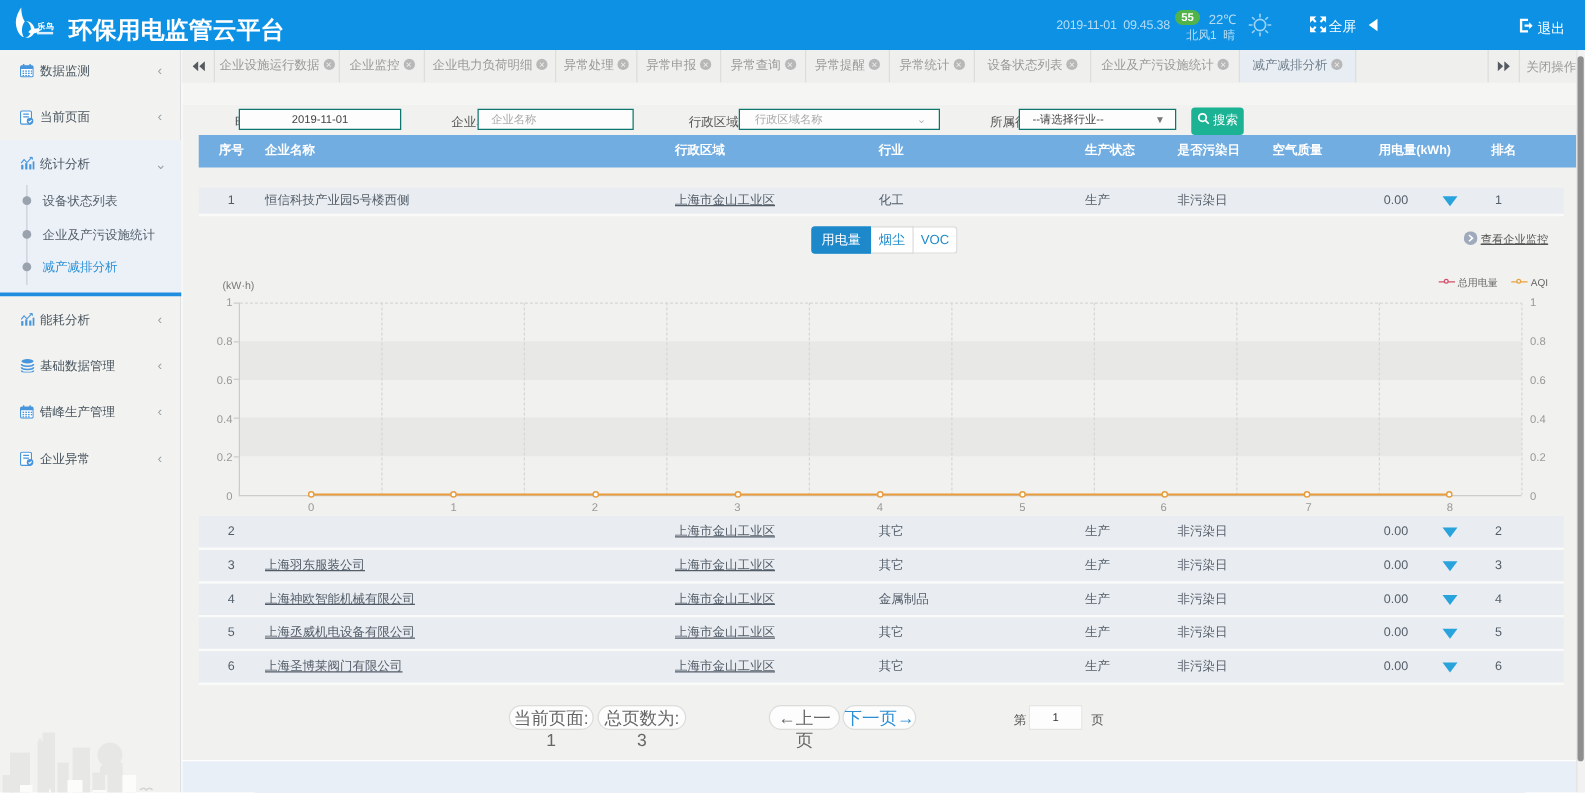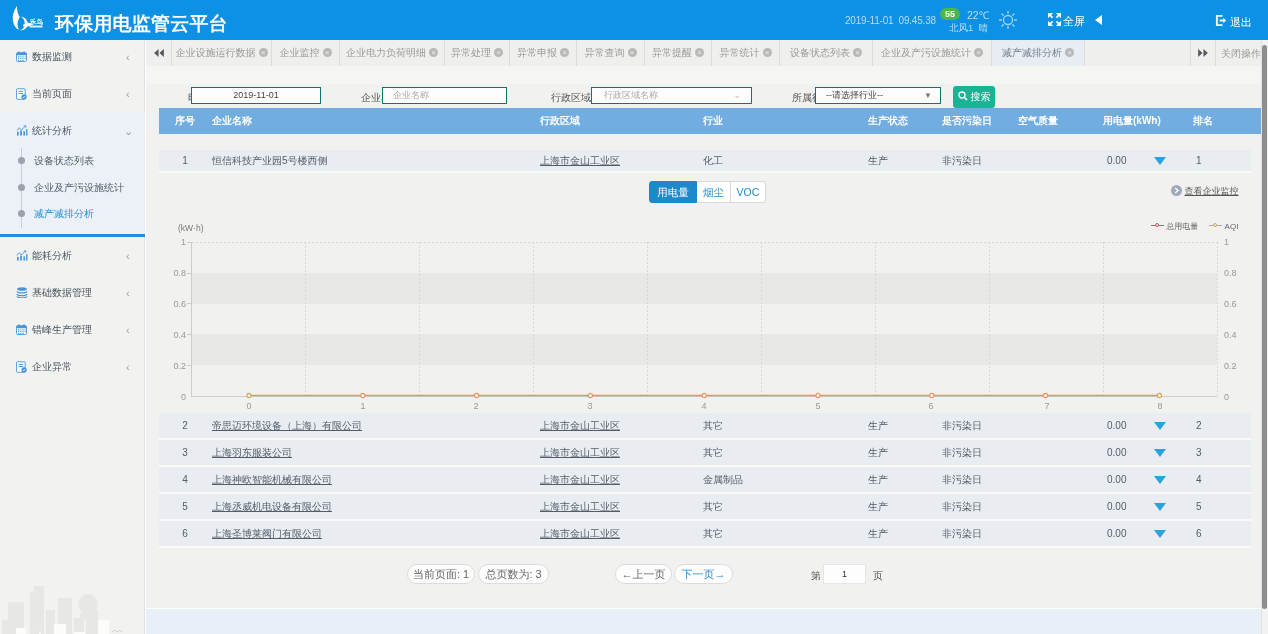--- a/index.html
+++ b/index.html
@@ -58,21 +58,21 @@
 
 
 .ylab { position:absolute; font-size:9px; color:#999; width:20px; text-align:right; }
 .ylabr { position:absolute; font-size:9px; color:#999; width:20px; text-align:left; }
 .xlab { position:absolute; font-size:9px; color:#999; text-align:center; width:20px; }
 .band { position:absolute; left:192px; width:1025px; height:31px; background:#e8e8e6; }
 .vdash { position:absolute; top:242px; height:154px; width:1px; background-image:linear-gradient(#d7d7d5 60%, transparent 40%); background-size:1px 4px; }
 .hdash { position:absolute; left:192px; width:1025px; height:1px; background-image:linear-gradient(90deg,#d7d7d5 60%, transparent 40%); background-size:4px 1px; }
 
 
-.pill { position:absolute; top:564px; height:20px; line-height:18px; border:1px solid #dcdcda; background:#fdfdfd; border-radius:10px; font-size:11px; color:#666; text-align:center; }
+.pill { position:absolute; top:564px; height:20px; line-height:18px; border:1px solid #dcdcda; background:#fdfdfd; border-radius:10px; font-size:14px; color:#666; text-align:center; }
 
 
 #sbar { position:absolute; left:1261px; top:40px; width:7px; height:594px; background:#f2f2f2; border-left:1px solid #e2e2e2; }
 #sthumb { position:absolute; left:1262px; top:45px; width:5px; height:564px; background:#8e8e8e; border-radius:3px; }
 </style>
 </head>
 <body>
 <div id="app">
 
 <div id="hdr">
@@ -417,21 +417,20 @@
   <div class="xlab" style="left:580px;top:401px">3</div>
   <div class="xlab" style="left:694px;top:401px">4</div>
   <div class="xlab" style="left:808px;top:401px">5</div>
   <div class="xlab" style="left:921px;top:401px">6</div>
   <div class="xlab" style="left:1037px;top:401px">7</div>
   <div class="xlab" style="left:1150px;top:401px">8</div>
 </div>
 
 <div class="row" style="left:159px;top:413px;width:1092px;height:27px;line-height:25px">
   <span class="cell" style="left:0;width:52px;text-align:center">2</span>
-  <span class="cell" style="left:53px"><a class="lnk">帝思迈环境设备（上海）有限公司</a></span>
   <span class="cell" style="left:381px"><a class="lnk">上海市金山工业区</a></span>
   <span class="cell" style="left:544px">其它</span>
   <span class="cell" style="left:709px">生产</span>
   <span class="cell" style="left:783px">非污染日</span>
   <span class="cell" style="left:948px">0.00</span>
   <span class="tri" style="left:995px;top:9px"></span>
   <span class="cell" style="left:1037px">2</span>
 </div>
 <div class="row" style="left:159px;top:440px;width:1092px;height:27px;line-height:25px">
   <span class="cell" style="left:0;width:52px;text-align:center">3</span>

